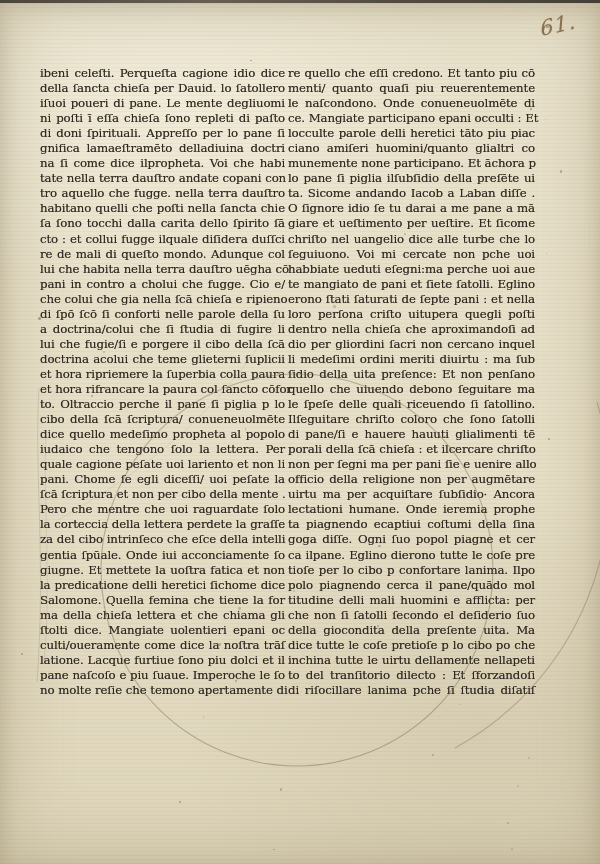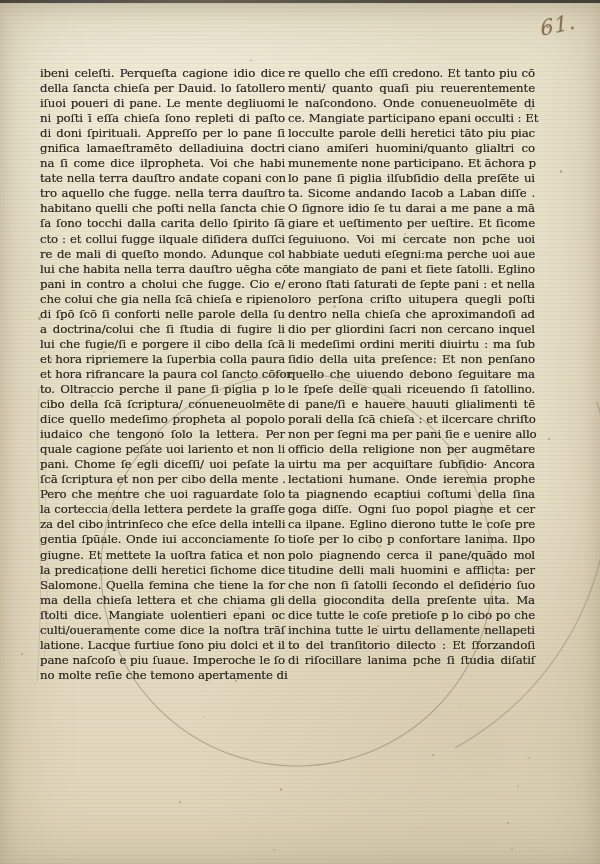--- a/index.html
+++ b/index.html
@@ -65,20 +65,21 @@
         <div class="line">habitano quelli che poſti nella ſancta chie</div>
         <div class="line">ſa ſono tocchi dalla carita dello ſpirito ſā</div>
         <div class="line">cto : et collui fugge ilquale diſidera duſſci</div>
         <div class="line">re de mali di queſto mondo. Adunque col</div>
         <div class="line">lui che habita nella terra dauſtro uēgha cō</div>
         <div class="line">pani in contro a cholui che fugge. Cio e/</div>
         <div class="line">che colui che gia nella ſcā chieſa e ripieno</div>
         <div class="line">di ſpō ſcō ſi conforti nelle parole della ſu</div>
         <div class="line">a doctrina/colui che ſi ſtudia di fugire li</div>
         <div class="line">lui che fugie/ſi e porgere il cibo della ſcā</div>
+        <div class="line">doctrina acolui che teme glieterni ſuplicii</div>
         <div class="line">et hora ripriemere la ſuperbia colla paura</div>
         <div class="line">et hora rifrancare la paura col ſancto cōfor</div>
         <div class="line">to. Oltraccio perche il pane ſi piglia p lo</div>
         <div class="line">cibo della ſcā ſcriptura/ conueneuolmēte</div>
         <div class="line">dice quello medeſimo propheta al popolo</div>
         <div class="line">iudaico che tengono ſolo la lettera.  Per</div>
         <div class="line">quale cagione peſate uoi lariento et non li</div>
         <div class="line">pani. Chome ſe egli diceſſi/ uoi peſate la</div>
         <div class="line">ſcā ſcriptura et non per cibo della mente .</div>
         <div class="line">Pero che mentre che uoi raguardate ſolo</div>
@@ -101,31 +102,33 @@
         <div class="line">menti/ quanto quaſi piu  reuerentemente</div>
         <div class="line">le naſcondono. Onde conueneuolmēte di</div>
         <div class="line">ce. Mangiate participano epani occulti : Et</div>
         <div class="line">locculte parole delli heretici tāto piu piac</div>
         <div class="line">ciano amiſeri huomini/quanto glialtri co</div>
         <div class="line">munemente none participano.  Et āchora p</div>
         <div class="line">lo pane ſi piglia ilſubſidio della preſēte ui</div>
         <div class="line">ta. Sicome andando Iacob a Laban diſſe .</div>
         <div class="line">O ſignore idio ſe tu darai a me pane a mā</div>
         <div class="line">giare et ueſtimento per ueſtire. Et ſicome</div>
+        <div class="line">chriſto nel uangelio dice alle turbe che lo</div>
         <div class="line">ſeguiuono. Voi mi cercate non pche uoi</div>
         <div class="line">habbiate ueduti eſegni:ma perche uoi aue</div>
         <div class="line">te mangiato de pani et ſiete ſatolli. Eglino</div>
         <div class="line">erono ſtati ſaturati de ſepte pani : et nella</div>
         <div class="line">loro perſona criſto uitupera quegli poſti</div>
         <div class="line">dentro nella chieſa che aproximandoſi ad</div>
         <div class="line">dio per gliordini ſacri non cercano inquel</div>
         <div class="line">li medeſimi ordini meriti diuirtu : ma ſub</div>
         <div class="line">ſidio della uita preſence:  Et non penſano</div>
         <div class="line">quello che uiuendo debono ſeguitare ma</div>
         <div class="line">le ſpeſe delle quali riceuendo ſi ſatollino.</div>
+        <div class="line">Ilſeguitare chriſto coloro che ſono ſatolli</div>
         <div class="line">di pane/ſi e hauere hauuti glialimenti tē</div>
         <div class="line">porali della ſcā chieſa : et ilcercare chriſto</div>
         <div class="line">non per ſegni ma per pani ſie e uenire allo</div>
         <div class="line">officio della religione non per augmētare</div>
         <div class="line">uirtu ma per acquiſtare ſubſidio· Ancora</div>
         <div class="line">lectationi humane. Onde ieremia prophe</div>
         <div class="line">ta piagnendo ecaptiui coſtumi della ſina</div>
         <div class="line">goga diſſe. Ogni ſuo popol piagne et cer</div>
         <div class="line">ca ilpane. Eglino dierono tutte le coſe pre</div>
         <div class="line">tioſe per lo cibo p confortare lanima. Ilpo</div>

